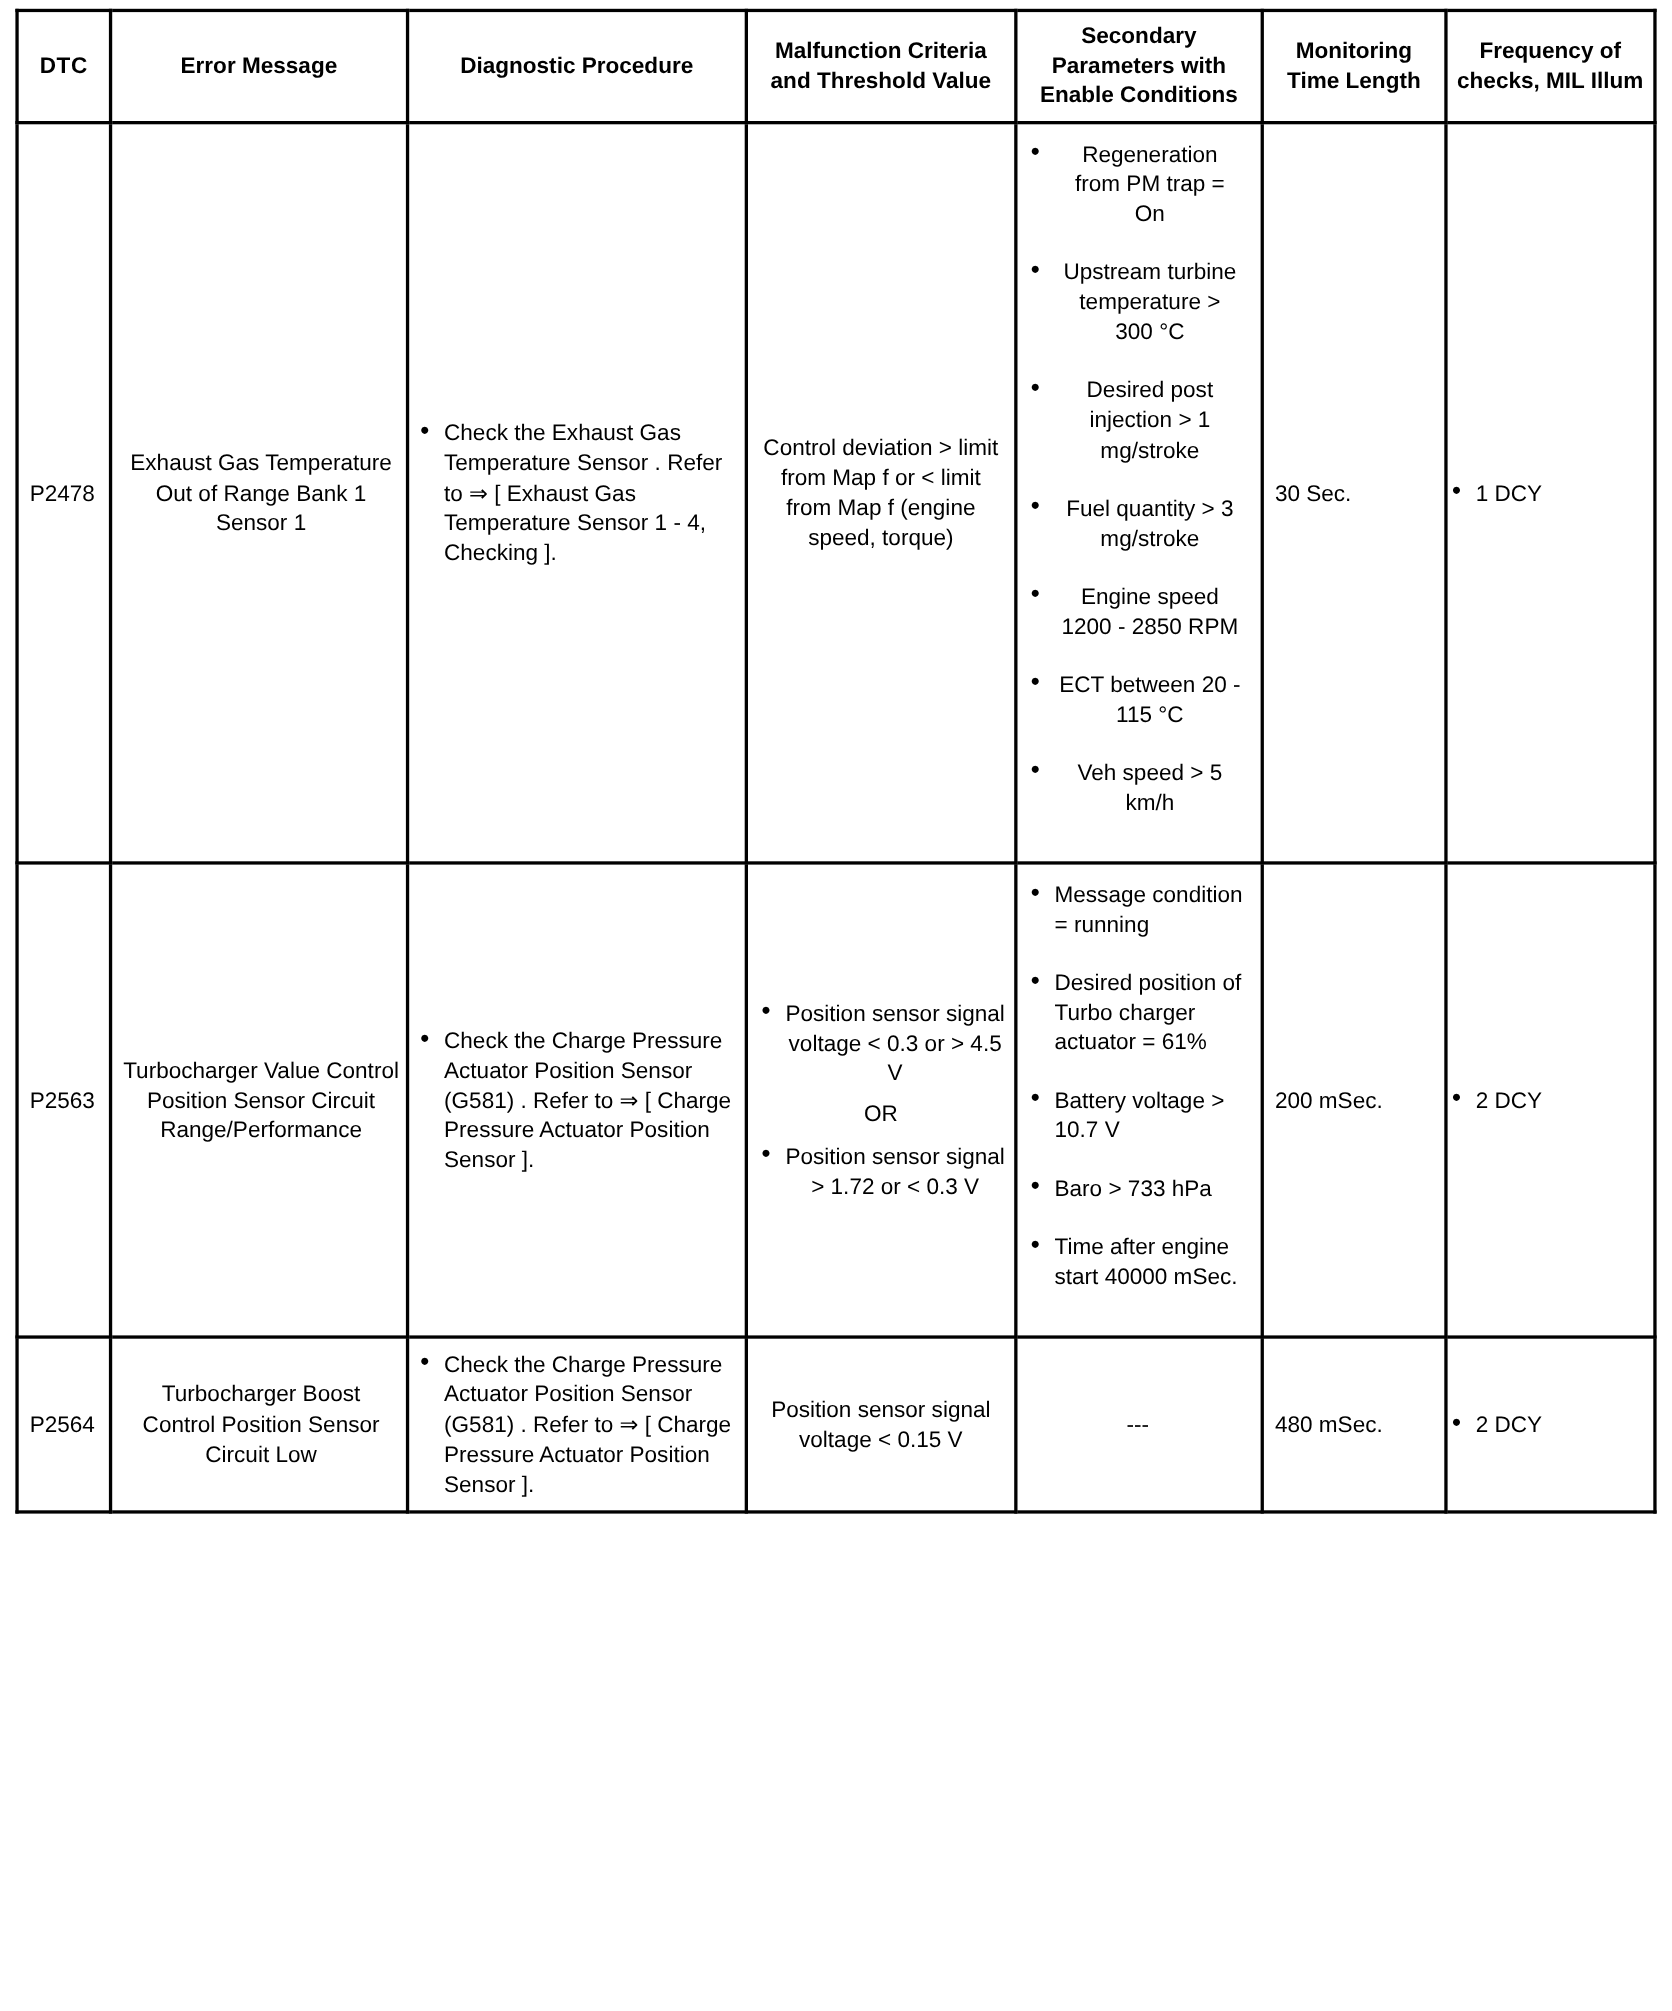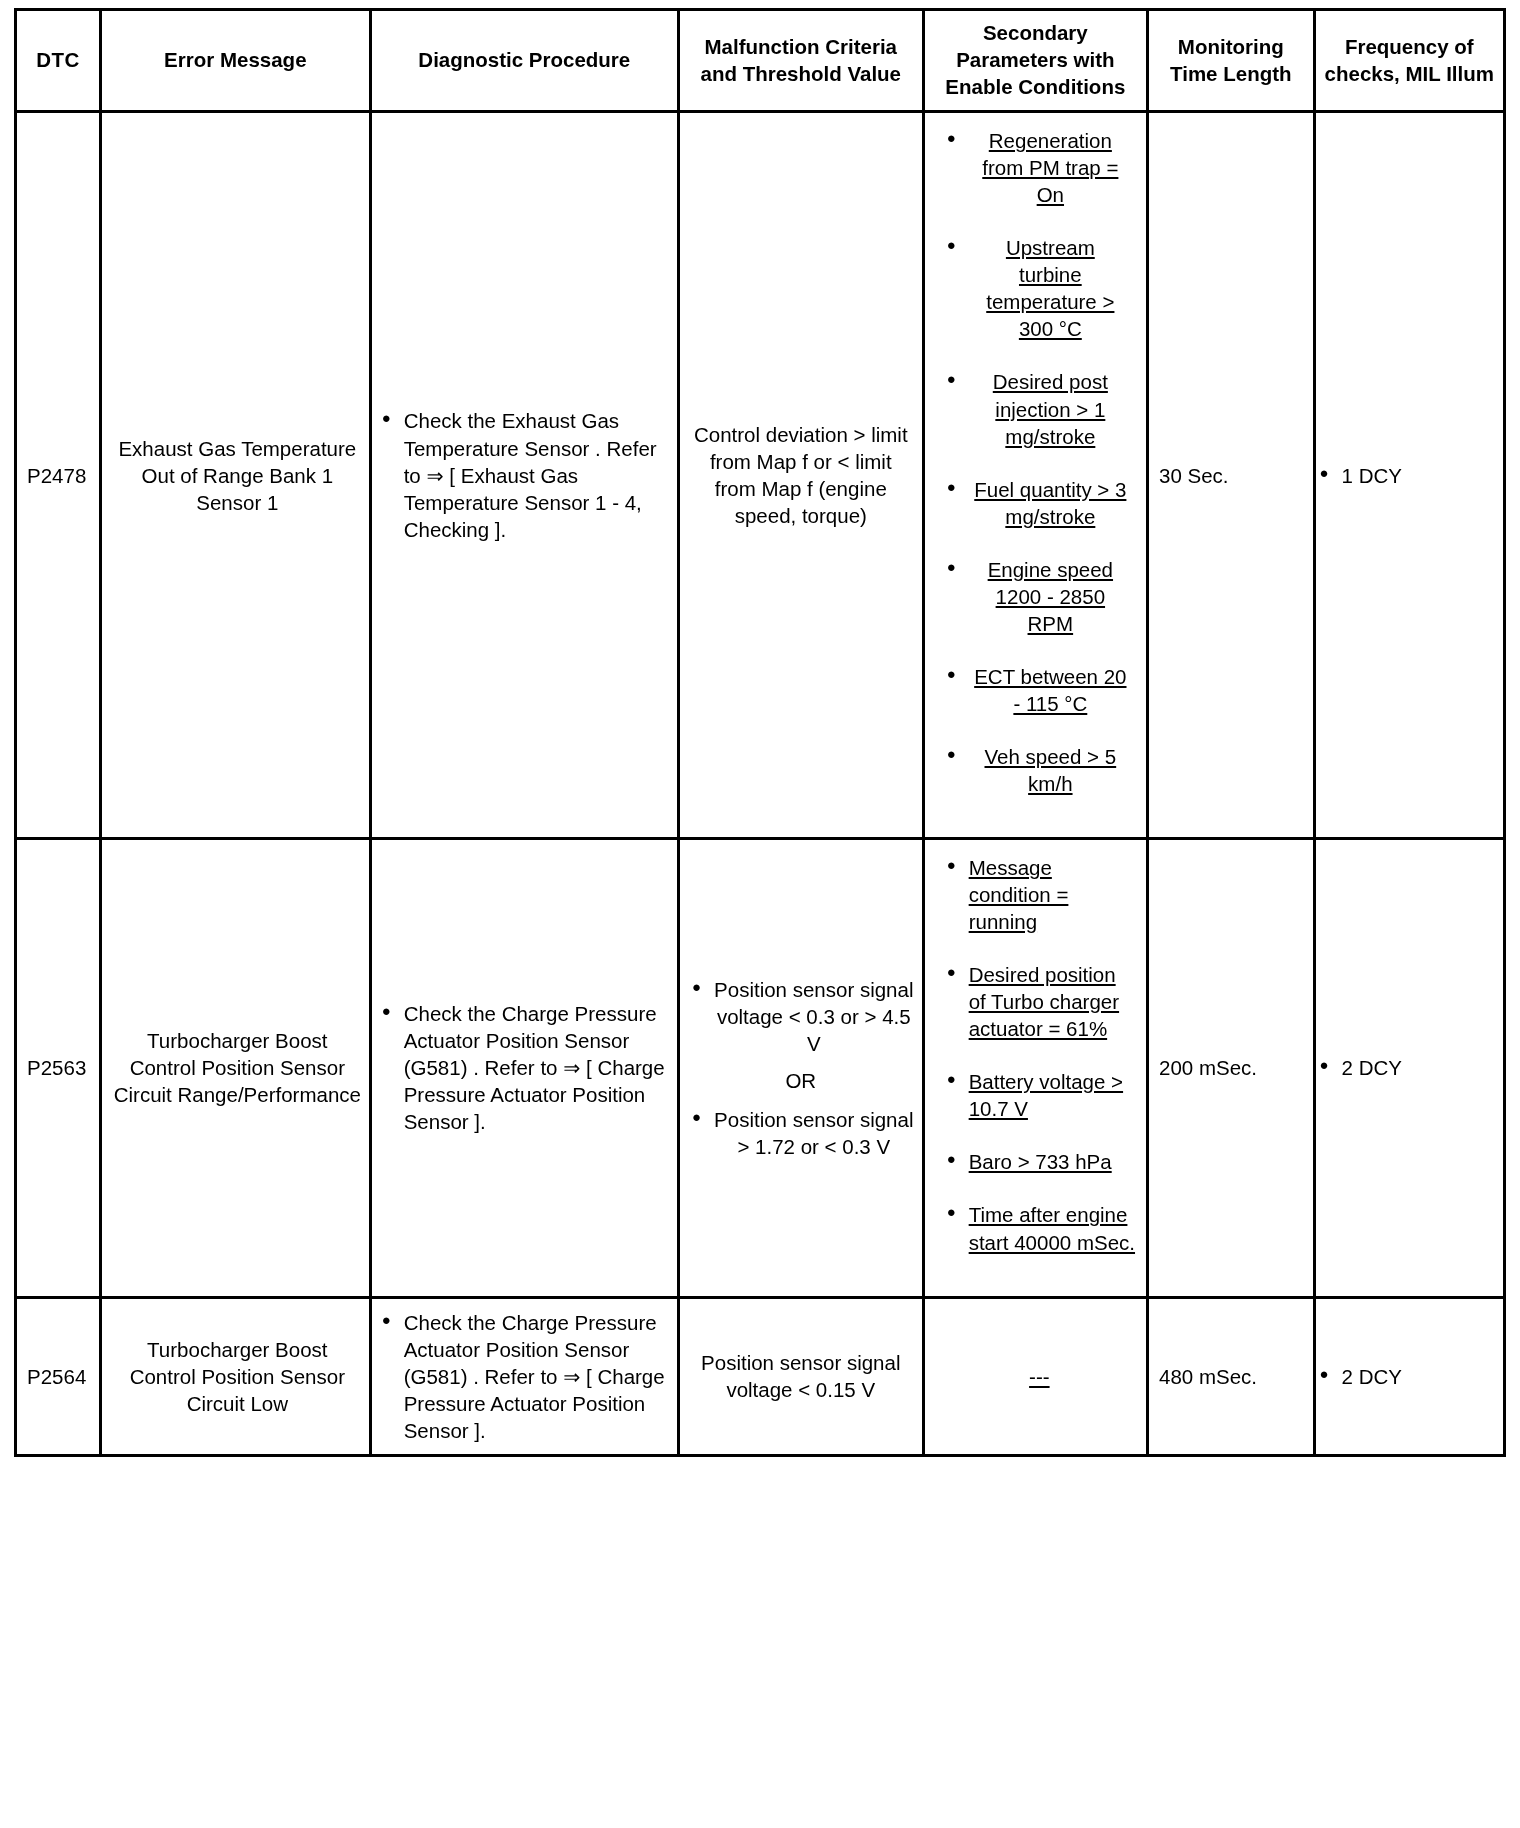--- a/index.html
+++ b/index.html
@@ -48,21 +48,21 @@
     padding: 10px 8px;
   }
   td.dtc-code {
     text-align: left;
     padding-left: 10px;
     white-space: nowrap;
   }
   td.msg { text-align: center; padding-left: 10px; padding-right: 6px;}
   td.proc { padding-left: 6px; padding-right: 8px; }
   td.crit { text-align: center; padding-left: 8px; padding-right: 8px; }
-  td.sec { padding-left: 16px; padding-right: 8px; text-decoration: underline; }
+  td.sec { padding-left: 6px; padding-right: 8px; }
   td.mon { text-align: left; padding-left: 10px; white-space: nowrap; }
   td.freq { padding-left: 0; }
   td.dashes { text-align: center; }
 
   ul.bl {
     list-style: none;
     margin: 0;
     padding: 0;
   }
   ul.bl li {
@@ -137,21 +137,21 @@
         <td class="cell mon">30 Sec.</td>
         <td class="cell freq">
           <ul class="bl">
             <li>1 DCY</li>
           </ul>
         </td>
       </tr>
 
       <tr>
         <td class="cell dtc-code">P2563</td>
-        <td class="cell msg">Turbocharger Boost Control Position Sensor Circuit Range/Performance</td>
+        <td class="cell msg">Turbocharger Value Control Position Sensor Circuit Range/Performance</td>
         <td class="cell proc">
           <ul class="bl">
             <li>Check the Charge Pressure Actuator Position Sensor (G581) . Refer to ⇒ [ Charge Pressure Actuator Position Sensor ].</li>
           </ul>
         </td>
         <td class="cell crit">
           <ul class="bl">
             <li>Position sensor signal voltage &lt; 0.3 or &gt; 4.5 V</li>
           </ul>
           <div class="plain-line">OR</div>

